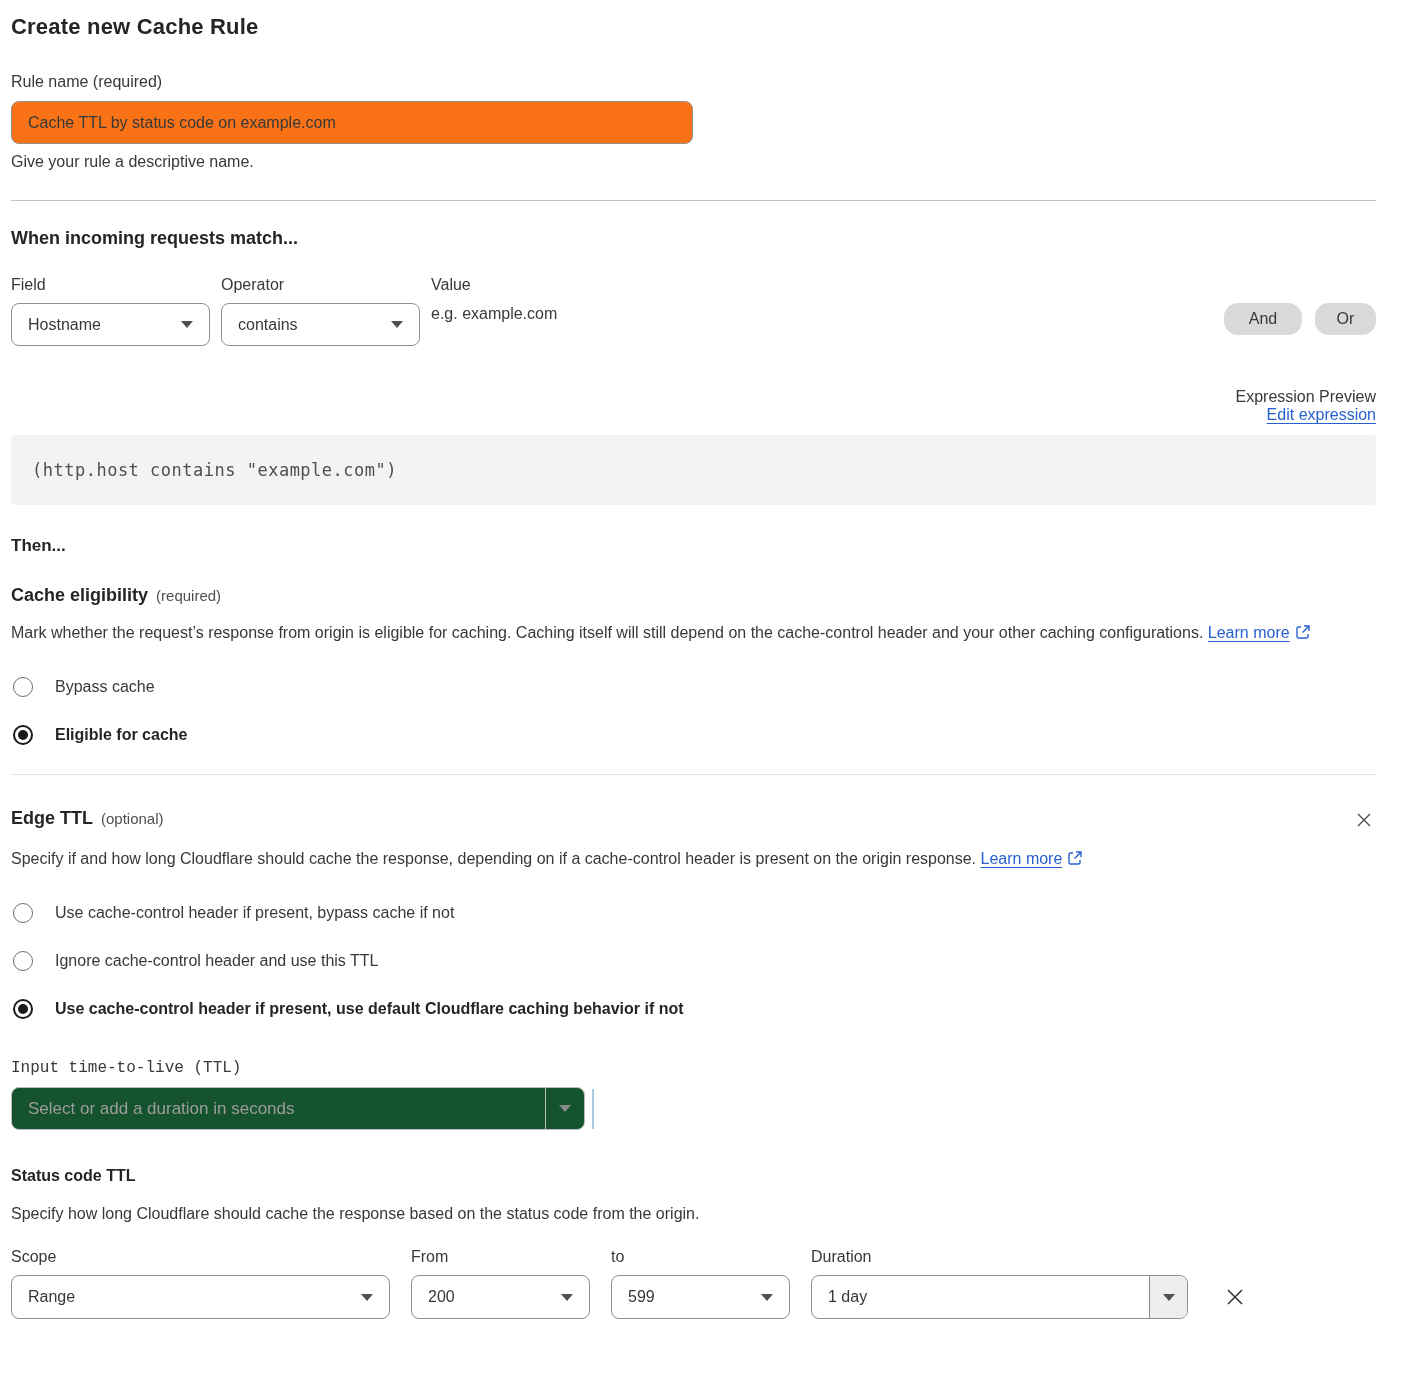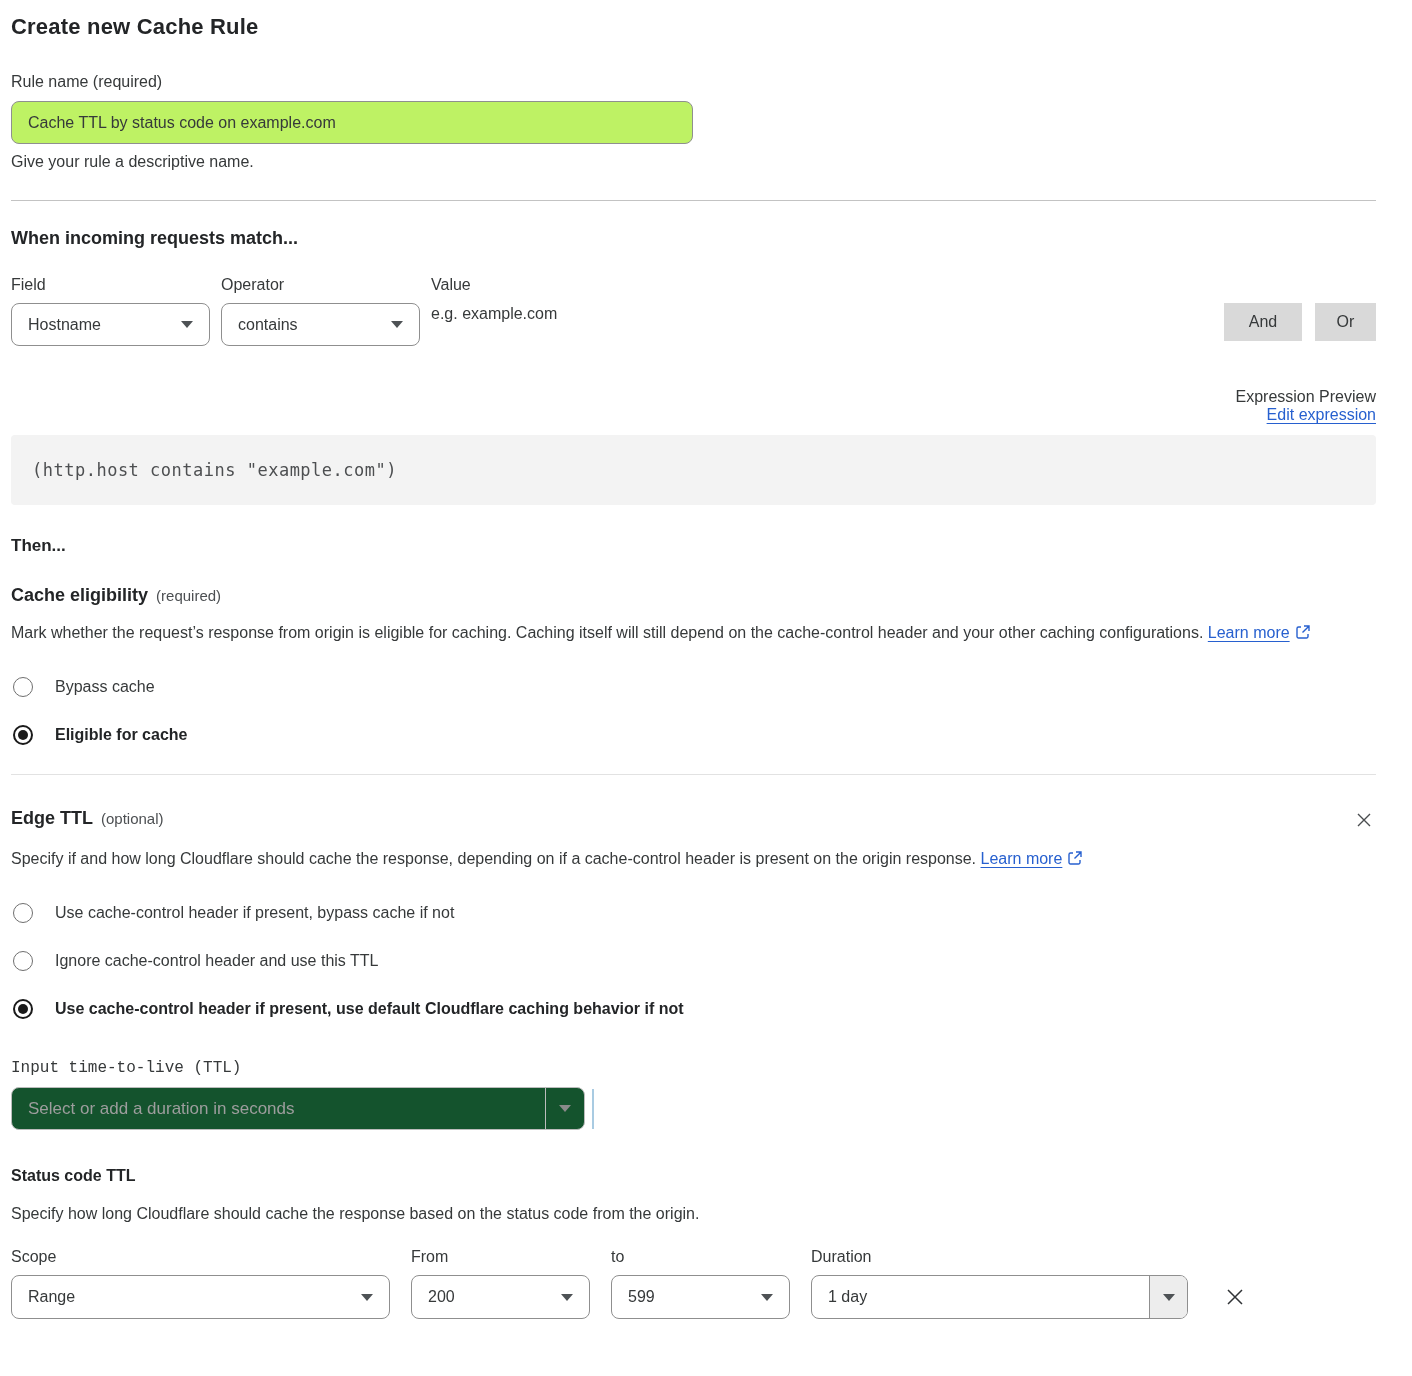--- a/index.html
+++ b/index.html
@@ -15,21 +15,21 @@
 
   h1.page-title { font-size: 22px; font-weight: 700; color: #232527; letter-spacing: .2px; }
 
   .field-label { font-size: 16px; color: #36393a; }
   .section-label { font-size: 16px; color: #36393a; }
 
   .text-input {
     display: block; width: 682px; height: 43px;
     border: 1px solid #8f8f8f; border-radius: 8px;
     padding: 0 16px; font-size: 16px; color: #36393a;
-    font-family: "Liberation Sans", sans-serif; background: #bef264; outline: none;
+    font-family: "Liberation Sans", sans-serif; background: #f97316; outline: none;
   }
   .help-text { font-size: 16px; color: #36393a; margin-top: 9px; }
 
   .divider { border: none; border-top: 1px solid #c3c3c3; margin-top: 29px; width: 1365px; }
   .divider.light { border-top-color: #e2e2e2; }
 
   .section-heading { font-size: 18px; font-weight: 700; color: #232527; }
   .qualifier { font-size: 15px; font-weight: 400; color: #4c4f52; margin-left: 8px; }
 
   .match-row { display: flex; gap: 11px; margin-top: 27px; align-items: flex-start; }
@@ -44,21 +44,21 @@
   .caret {
     width: 0; height: 0; border-left: 6px solid transparent;
     border-right: 6px solid transparent; border-top: 7px solid #4e5255; flex: none; margin-left: 10px;
   }
   .value-input {
     width: 782px; height: 43px; border: 1px solid #9ab6e3; border-radius: 8px;
     background: #edf4fe; padding: 0 16px; font-size: 16px; color: #36393a;
     font-family: "Liberation Sans", sans-serif; outline: none;
   }
   .btn-gray {
-    height: 38px; background: #d9d9d9; border: none; border-radius: 0;
+    height: 32px; background: #d9d9d9; border: none; border-radius: 14px;
     font-size: 16px; color: #36393a; font-family: "Liberation Sans", sans-serif; cursor: pointer;
   }
   .btn-and { width: 78px; }
   .btn-or  { width: 61px; margin-left: 2px; }
 
   .expr-head { display: flex; justify-content: space-between; align-items: flex-end; margin-top: 42px; width: 1365px; flex-direction: column; }
   a.link { color: #2760cf; text-decoration: underline; text-underline-offset: 3px; cursor: pointer; font-size: 16px; }
   .code-box {
     margin-top: 11px; width: 1365px; height: 70px; background: #f3f3f3; border-radius: 4px;
     display: flex; align-items: center; padding: 0 21px;

